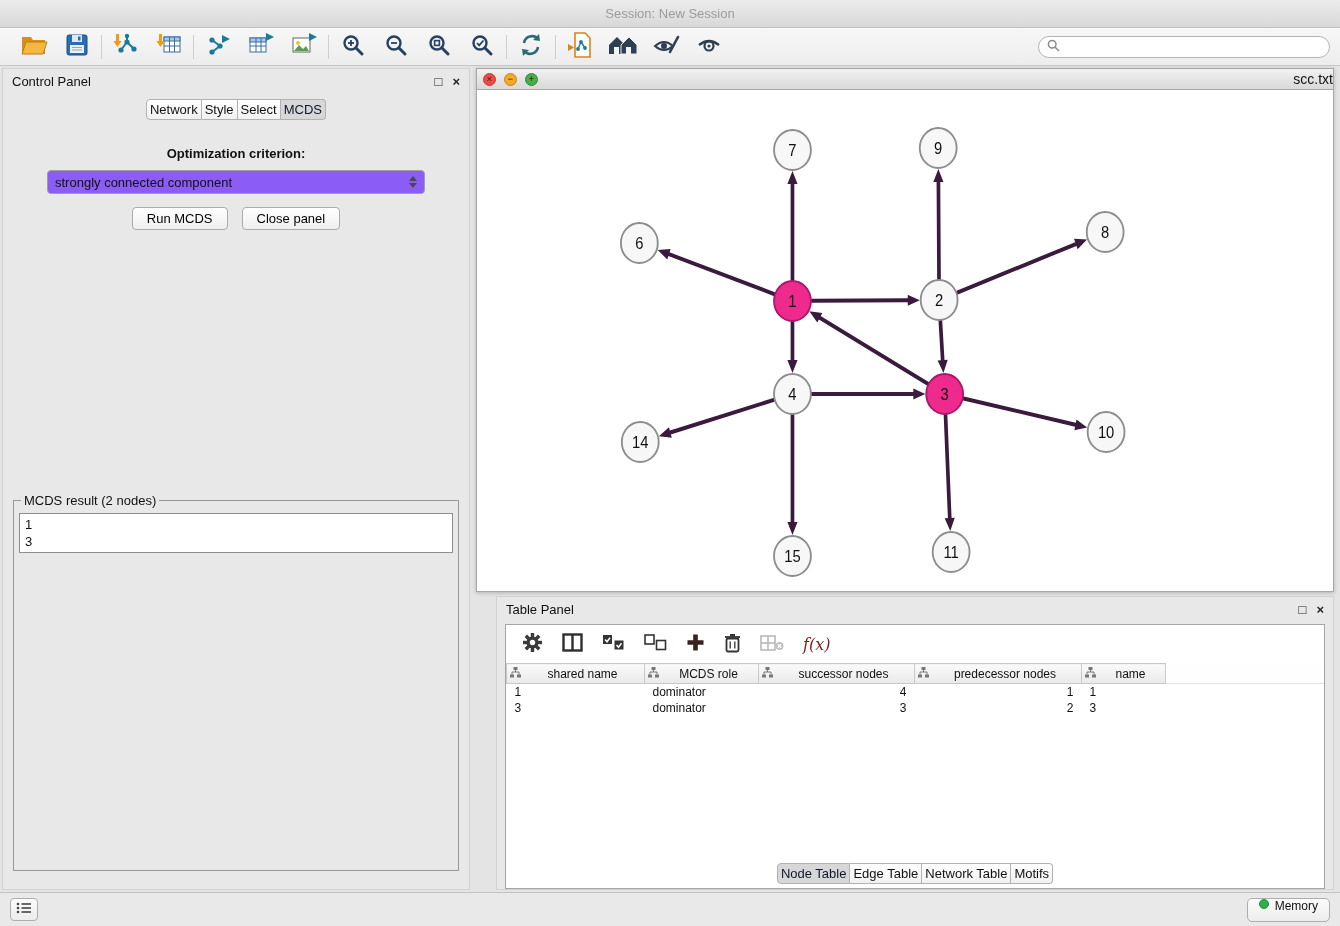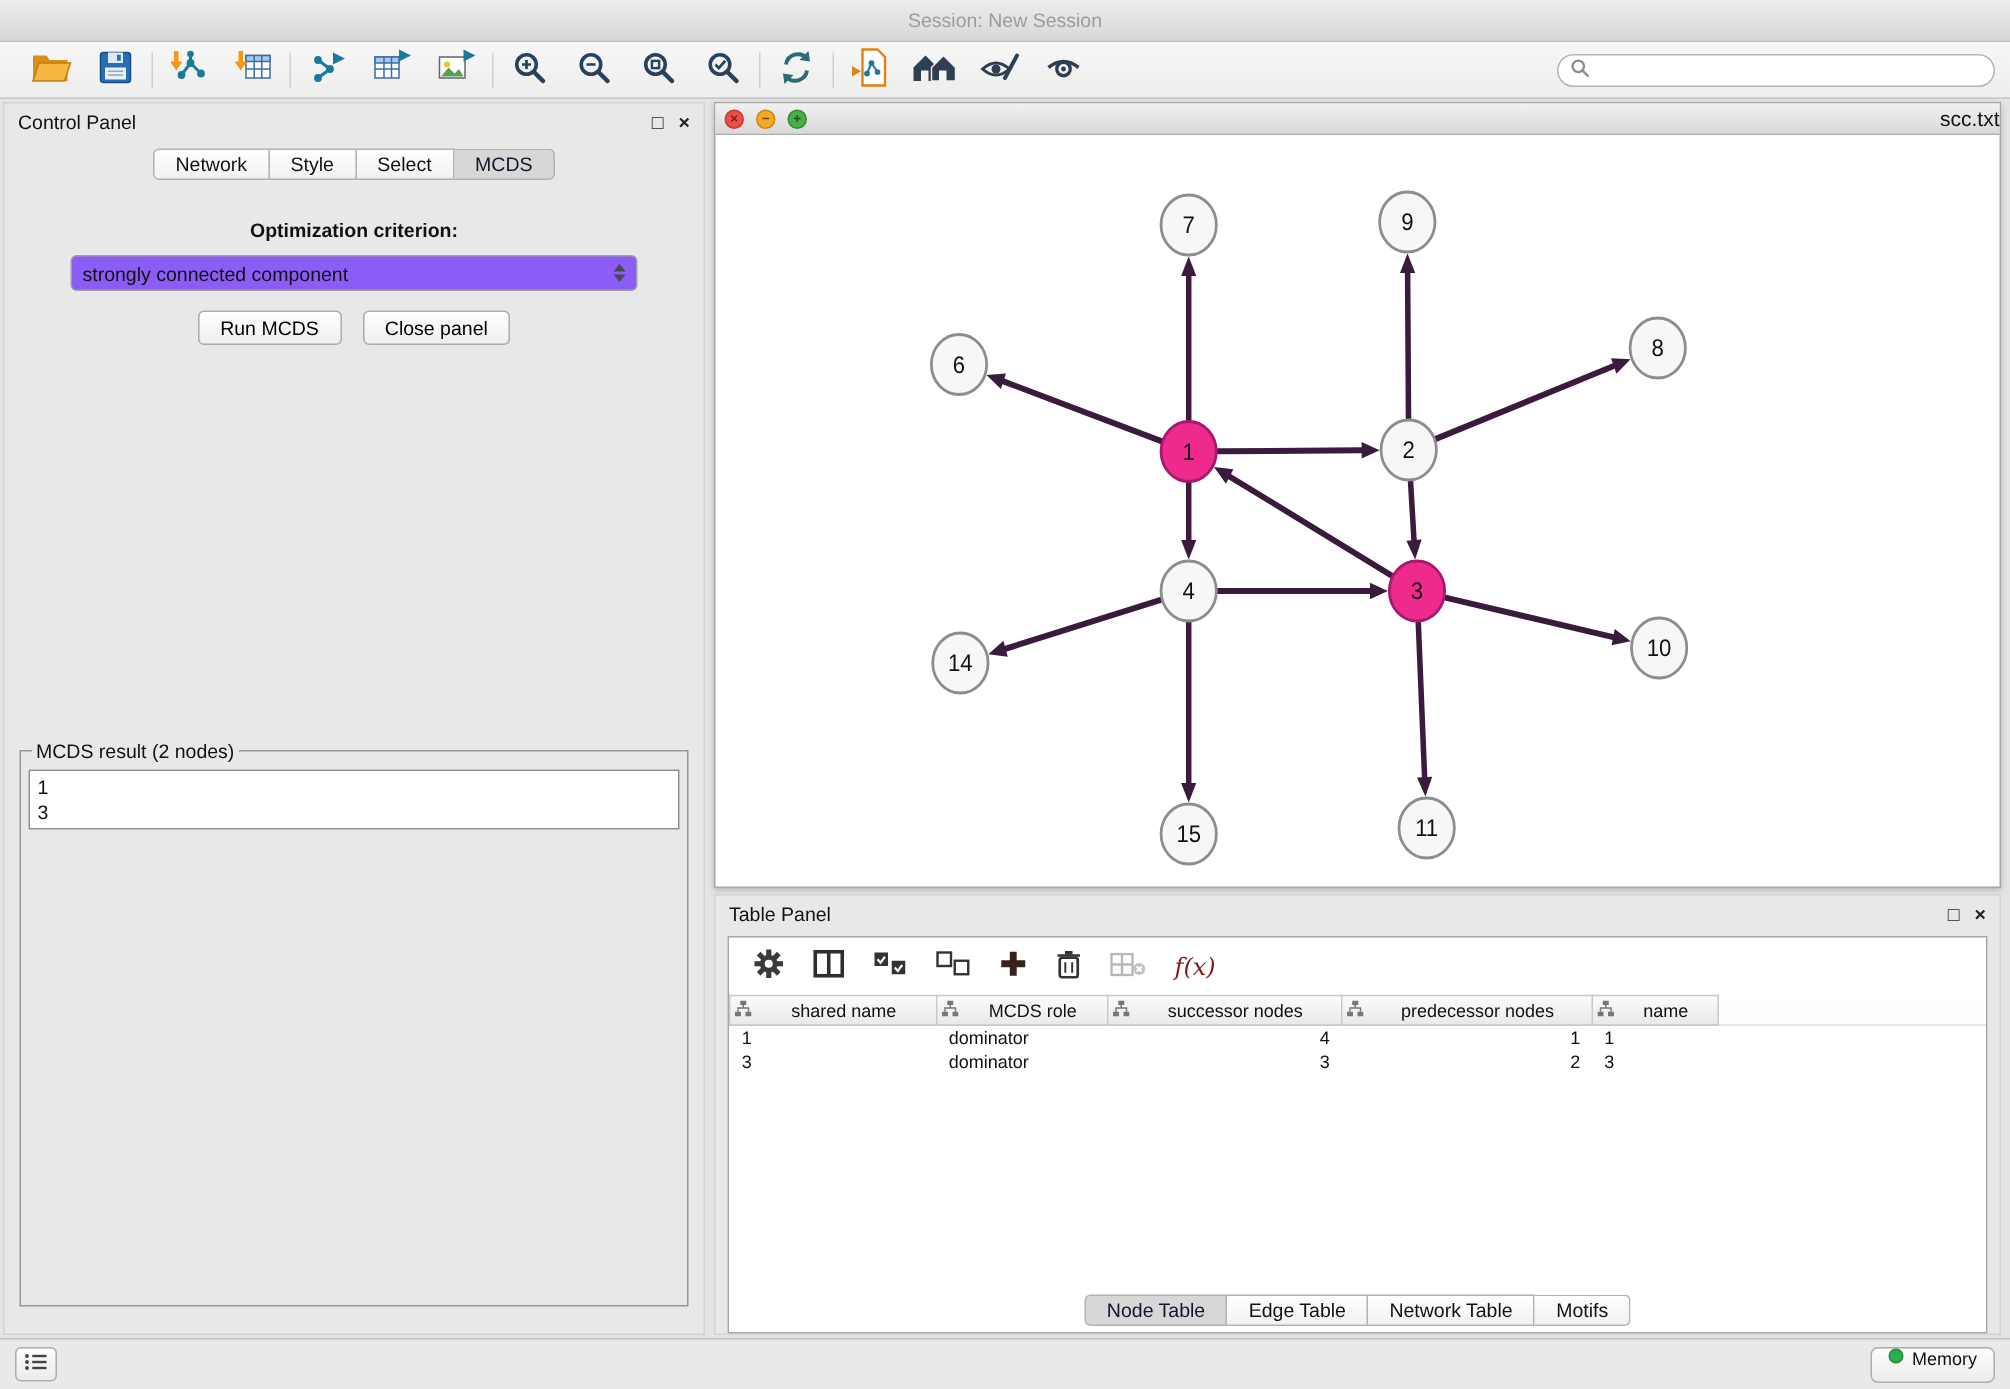--- a/index.html
+++ b/index.html
@@ -31,21 +31,21 @@
   
   .control-panel { width:468px; flex:0 0 auto; display:flex; flex-direction:column;
                    background:#e8e8e8; border:1px solid #d2d2d2; }
   .panel-header { height:24px; display:flex; align-items:center; padding:0 9px; font-size:13px; }
   .panel-header .spacer { flex:1; }
   .win-glyph { margin-left:10px; font-size:13px; color:#222; line-height:1; cursor:default; }
   .win-glyph.close { font-weight:bold; }
 
   .seg { display:flex; }
   .seg .tab { border:1px solid #b2b2b2; border-left:none; background:linear-gradient(#ffffff,#f1f1f1);
-              padding:2px 14px; font-size:13px; cursor:default; white-space:nowrap; }
+              padding:2px 3px; font-size:13px; cursor:default; white-space:nowrap; }
   .seg .tab:first-child { border-left:1px solid #b2b2b2; border-radius:4px 0 0 4px; }
   .seg .tab:last-child { border-radius:0 4px 4px 0; }
   .seg .tab.selected { background:#d7d7d7; color:#0f172a; }
   .cp-tabs-row { display:flex; justify-content:center; padding:6px 0 4px; }
 
   .cp-body { flex:1; display:flex; flex-direction:column; min-height:0; }
   .opt-label { text-align:center; margin-top:22px; font-size:13px;font-weight:bold; }
   .dropdown { margin:9px 44px 0 44px; height:24px; background:#8b5cf6; border:1px solid #9f9f9f;
               border-radius:4px; display:flex; align-items:center; padding:0 7px; cursor:default; }
   .dropdown .value { flex:1; font-size:13px; }
@@ -79,21 +79,21 @@
            line-height:1; cursor:default; }
   .light.red    { background:#ee4d43; border:1px solid #c43a31; }
   .light.yellow { background:#f6a922; border:1px solid #c8841a; }
   .light.green  { background:#43b147; border:1px solid #2f8d34; }
   .net-title { position:absolute; left:0; right:0; text-align:right; font-size:14px; color:#111; }
   .net-canvas { flex:1; min-height:0; }
   .net-canvas svg { width:100%; height:100%; display:block; }
 
   
   .table-panel { flex:1; margin-top:4px; display:flex; flex-direction:column;
-                 background:#e8e8e8; border:1px solid #d2d2d2; min-height:0; }
+                 background:#e8e8e8; border:1px solid #d2d2d2; min-height:0;margin-left:20px; }
   .tp-body { flex:1; margin:3px 8px 0 8px; background:#fff; border:1px solid #a5a5a5;
              display:flex; flex-direction:column; min-height:0; overflow:hidden; }
   .tp-toolbar { height:38px; flex:0 0 auto; display:flex; align-items:center; gap:19px; padding:0 16px; }
   .tp-tool { display:flex; align-items:center; justify-content:center; cursor:default; }
   .fx-label { font-family:"DejaVu Serif", serif; font-style:italic; font-size:16px; color:#7f1d1d; }
 
   .tbl-wrap { flex:1; overflow:hidden; }
   table.node-table { border-collapse:collapse; table-layout:fixed; width:100%; font-size:12px; }
   .node-table th { background:linear-gradient(#fafafa,#e9e9e9); border:1px solid #c9c9c9;
                    font-weight:normal; height:20px; padding:0 3px; cursor:default; }

